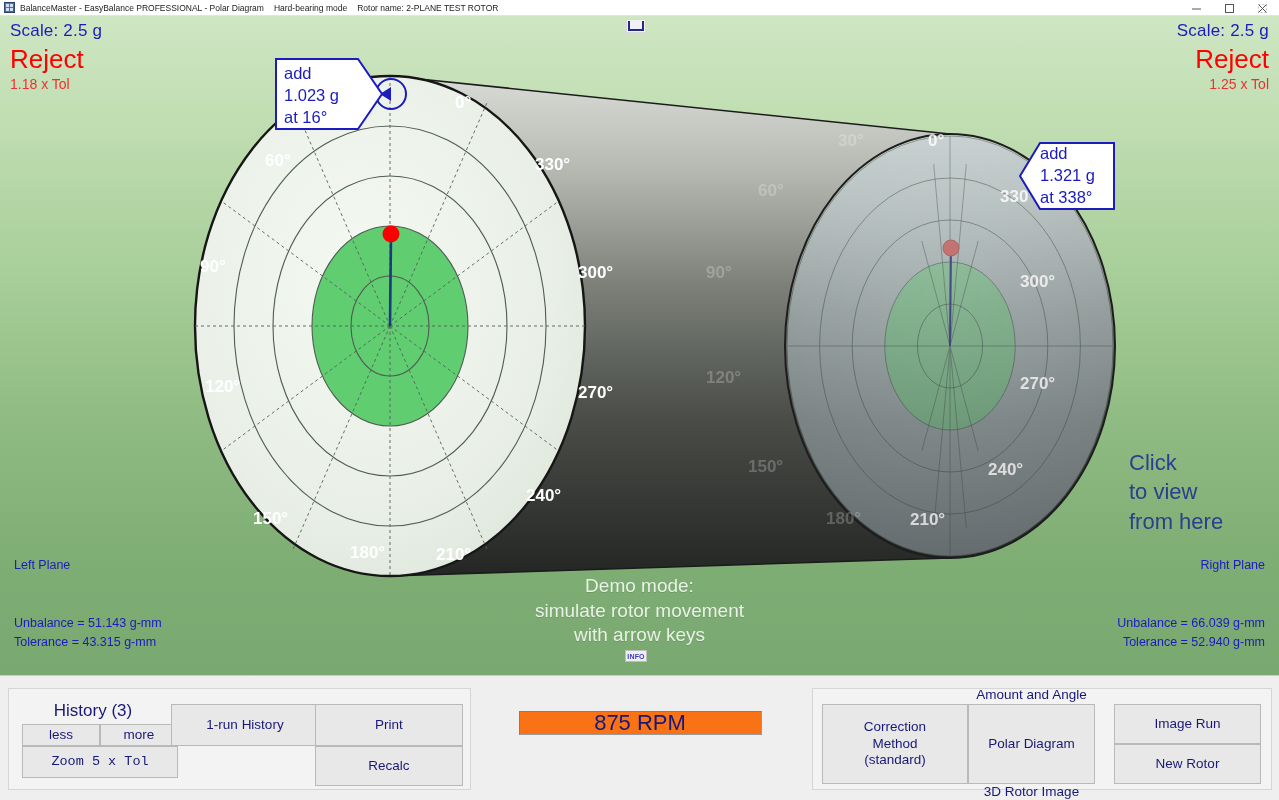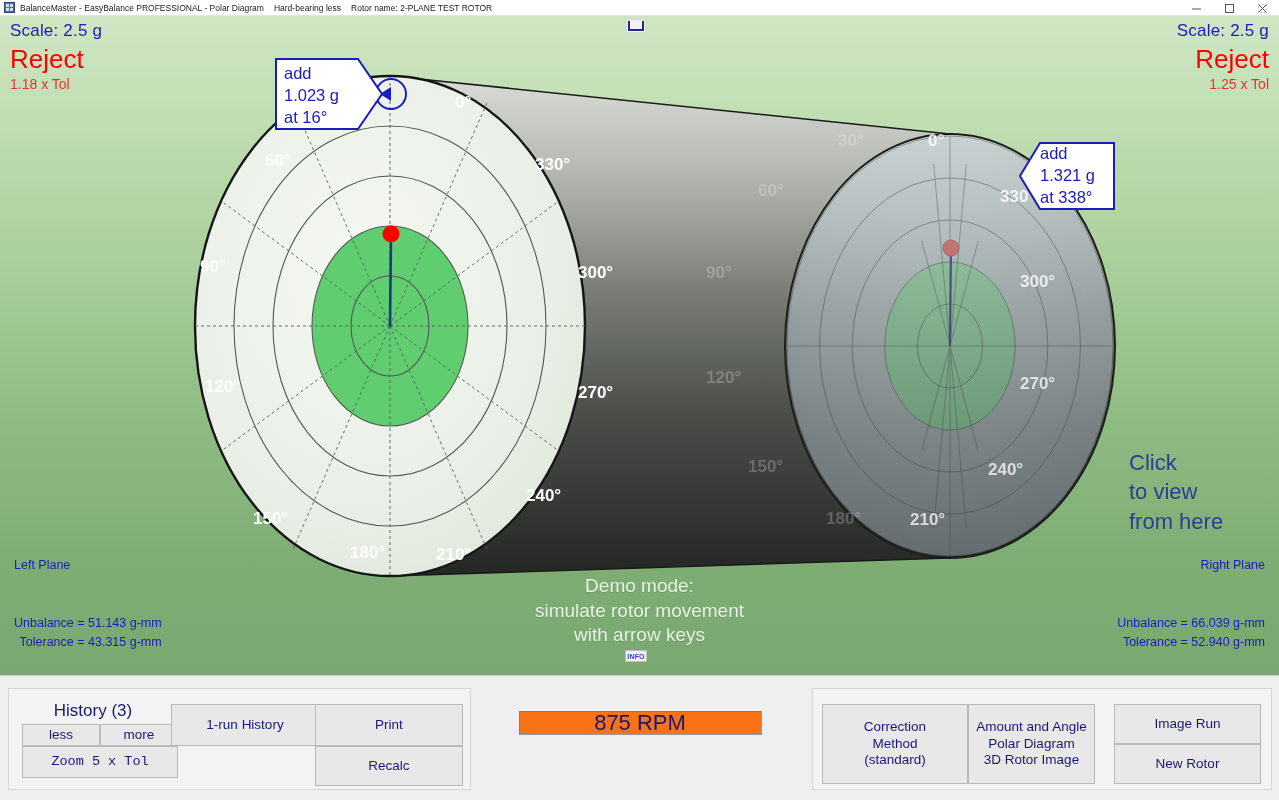--- a/index.html
+++ b/index.html
@@ -45,21 +45,21 @@
 
   
   .corner { position:absolute; color:#1b1bbe; }
   .corner.left { left:10px; top:5px; text-align:left; }
   .corner.right { right:10px; top:5px; text-align:right; }
   .scale-txt { font-size:17px; color:#1b1bbe; letter-spacing:.2px;}
   .verdict { font-size:26px; color:#ff0000; line-height:1.25; margin-top:2px; }
   .tol-txt { font-size:14px; color:#ef3030; }
 
   .plane-label { position:absolute; font-size:12.5px; color:#1b1bbe; }
-  .plane-stats { position:absolute; font-size:12.5px; color:#1b1bbe; line-height:1.55;text-align:right; }
+  .plane-stats { position:absolute; font-size:12.5px; color:#1b1bbe; line-height:1.55; }
 
   .click-hint {
     position:absolute; right:10px; top:432px; width:140px;
     font-size:22px; color:#2c3e8f; line-height:1.33; text-align:left;
   }
 
   .demo-text {
     position:absolute; left:0; top:558px; width:1279px; text-align:center;
     font-size:19px; color:#e9f2e6; line-height:1.3;
     text-shadow:0 1px 0 rgba(0,0,0,.12);
@@ -106,21 +106,21 @@
   text { font-family:"Liberation Sans", sans-serif; }
 </style>
 </head>
 <body>
 
 <div id="app">
 
   <div class="titlebar">
     <div class="tb-icon"></div>
     <span class="tb-seg">BalanceMaster - EasyBalance PROFESSIONAL  - Polar Diagram</span>
-    <span class="tb-seg">Hard-bearing less</span>
+    <span class="tb-seg">Hard-bearing mode</span>
     <span class="tb-seg">Rotor name: 2-PLANE TEST ROTOR</span>
     <div class="tb-controls">
       <div class="tb-btn">
         <svg width="11" height="11" viewBox="0 0 11 11">
             <line x1="1" y1="6" x2="10" y2="6" stroke="#555" stroke-width="1"></line>
           </svg>
       </div>
       <div class="tb-btn">
         <svg width="11" height="11" viewBox="0 0 11 11">
             <rect x="1.5" y="1.5" width="8" height="8" fill="none" stroke="#555" stroke-width="1"></rect>
@@ -346,21 +346,21 @@
     <div class="pos-wrap" style="top:15px;">
       <div class="rpm-box">875 RPM</div>
     </div>
 
     <div class="group" style="left:812px; top:12px; width:460px; height:102px; border:1px solid #d6d6d6; background:#f3f3f3;">
       <div class="btn" style="position:absolute; left:9px; top:15px; width:146px; height:80px; flex-direction:column;">
         <div>Correction</div>
         <div>Method</div>
         <div>(standard)</div>
       </div>
-      <div class="btn" style="position:absolute; left:155px; top:15px; width:127px; height:80px; flex-direction:column;">
+      <div class="btn" style="position:absolute; left:155px; top:15px; width:127px; height:80px; flex-direction:column;gap:32px;">
         <div>Amount and Angle</div>
         <div>Polar Diagram</div>
         <div>3D Rotor Image</div>
       </div>
       <div class="btn" style="position:absolute; left:301px; top:15px; width:147px; height:40px;">Image Run</div>
       <div class="btn" style="position:absolute; left:301px; top:55px; width:147px; height:40px;">New Rotor</div>
     </div>
   </div>
 </div>
 

